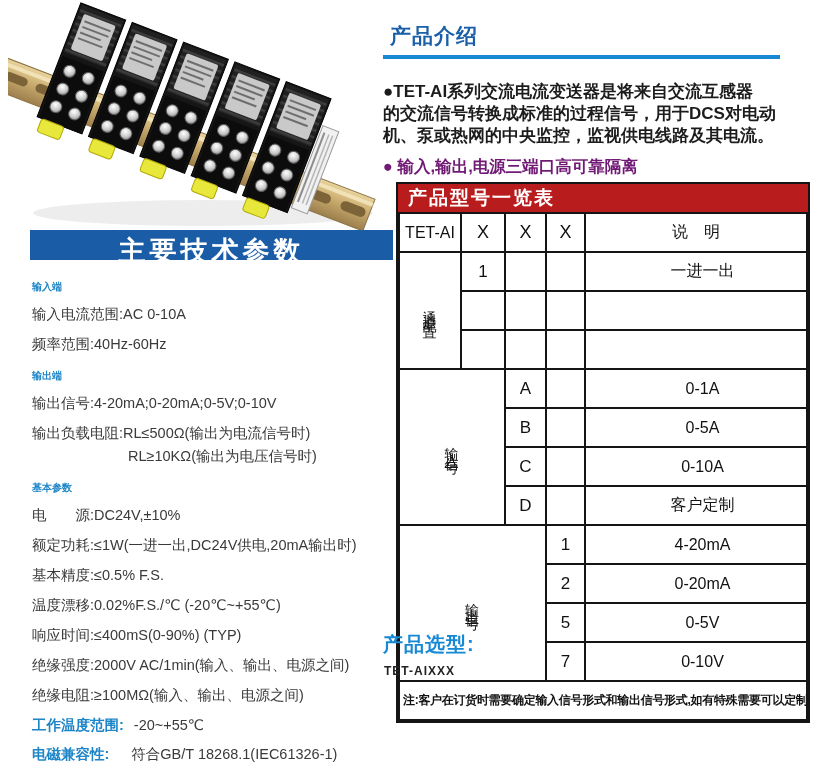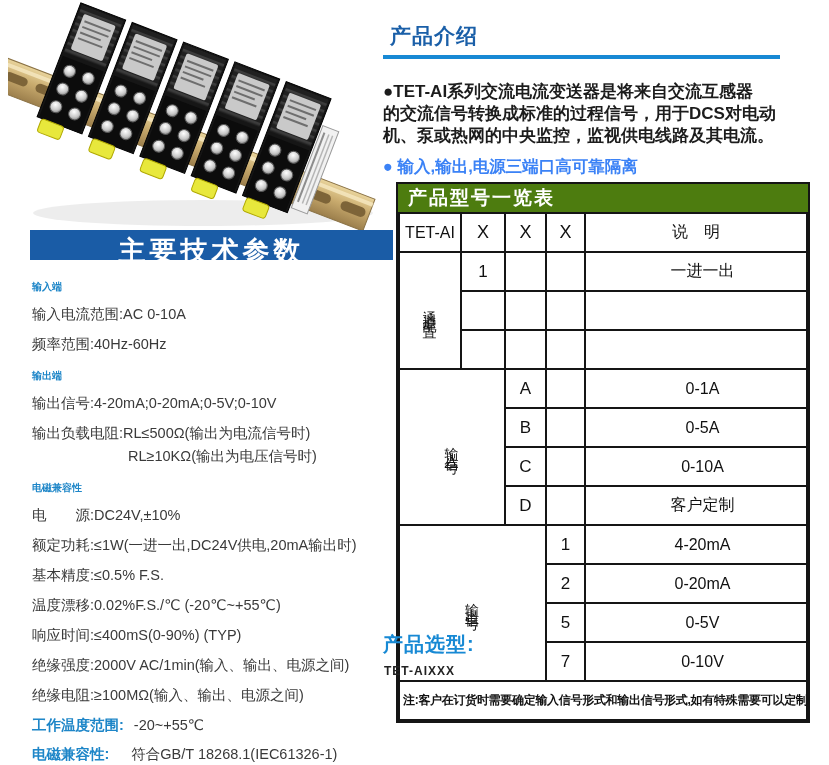--- a/index.html
+++ b/index.html
@@ -20,24 +20,24 @@
   .spec-sub   { color:#1e86c8; font-size:10px; font-weight:bold; margin:14px 0 9px; line-height:18px;}
   .spec-item  { color:#3a3a3a; font-size:14.5px; margin:0 0 12px; line-height:18px; white-space:nowrap;}
   .spec-cont  { color:#3a3a3a; font-size:14.5px; margin:-7px 0 12px; padding-left:96px; line-height:18px; white-space:nowrap;}
   .spec-pair  { font-size:14.5px; margin:0 0 11px; line-height:18px; white-space:nowrap;}
   .spec-pair .lbl { color:#1e86c8; font-weight:bold; }
   .spec-pair .val { color:#3a3a3a; margin-left:10px; }
   
   .intro-title { position:absolute; left:390px; top:22px; color:#1a5fa8; font-size:21px; font-weight:bold; letter-spacing:1px;}
   .intro-rule  { position:absolute; left:383px; top:55px; width:397px; height:4px; background:#1789d4; }
   .intro-par   { position:absolute; left:383px; top:81px; width:446px; color:#1c1c1c; font-size:17px; font-weight:bold; line-height:22px; }
-  .intro-bullet{ position:absolute; left:383px; top:156px; color:#3b82f6; font-size:16.5px; font-weight:bold; }
+  .intro-bullet{ position:absolute; left:383px; top:156px; color:#701a75; font-size:16.5px; font-weight:bold; }
   
   .model-table-wrap { position:absolute; left:396px; top:182px; width:414px; border:2px solid #151515; }
-  .model-table-title { background:#4d7c0f; color:#fff; font-size:19px; font-weight:bold; height:28px; line-height:28px; padding-left:10px; letter-spacing:2px;}
+  .model-table-title { background:#b91c1c; color:#fff; font-size:19px; font-weight:bold; height:28px; line-height:28px; padding-left:10px; letter-spacing:2px;}
   table.model { width:100%; border-collapse:collapse; table-layout:fixed; }
   table.model td { border:2px solid #151515; height:39px; text-align:center; vertical-align:middle; color:#111; overflow:hidden;}
   table.model td.c1 { width:62px; }
   table.model td.c2 { width:44px; }
   table.model td.c3 { width:41px; }
   table.model td.c4 { width:39px; }
   td.model-name { font-size:16px; letter-spacing:0; }
   td.xcell { font-size:18px; }
   td.code  { font-size:17px; }
   td.desc  { text-align:right; padding-left:13px; font-size:16px; white-space:nowrap;}
@@ -182,21 +182,21 @@
   <div class="tech-banner">主要技术参数</div>
 
   <div class="specs">
     <div class="spec-sub" style="margin-top:0;">输入端</div>
     <div class="spec-item">输入电流范围:AC 0-10A</div>
     <div class="spec-item">频率范围:40Hz-60Hz</div>
     <div class="spec-sub">输出端</div>
     <div class="spec-item">输出信号:4-20mA;0-20mA;0-5V;0-10V</div>
     <div class="spec-item">输出负载电阻:RL≤500Ω(输出为电流信号时)</div>
     <div class="spec-cont">RL≥10KΩ(输出为电压信号时)</div>
-    <div class="spec-sub">电磁兼容性</div>
+    <div class="spec-sub">基本参数</div>
     <div class="spec-item">电　　源:DC24V,±10%</div>
     <div class="spec-item">额定功耗:≤1W(一进一出,DC24V供电,20mA输出时)</div>
     <div class="spec-item">基本精度:≤0.5% F.S.</div>
     <div class="spec-item">温度漂移:0.02%F.S./℃ (-20℃~+55℃)</div>
     <div class="spec-item">响应时间:≤400mS(0-90%) (TYP)</div>
     <div class="spec-item">绝缘强度:2000V AC/1min(输入、输出、电源之间)</div>
     <div class="spec-item">绝缘电阻:≥100MΩ(输入、输出、电源之间)</div>
     <div class="spec-pair">
       <span class="lbl">工作温度范围:</span><span class="val">-20~+55℃</span>
     </div>

